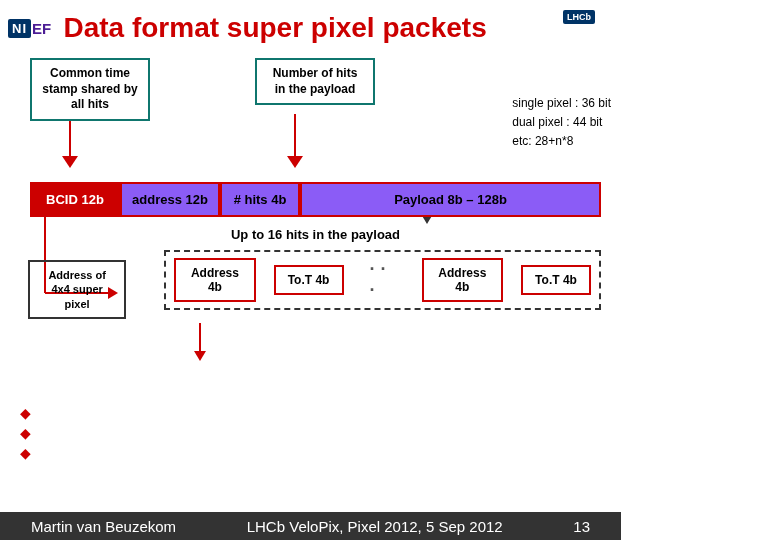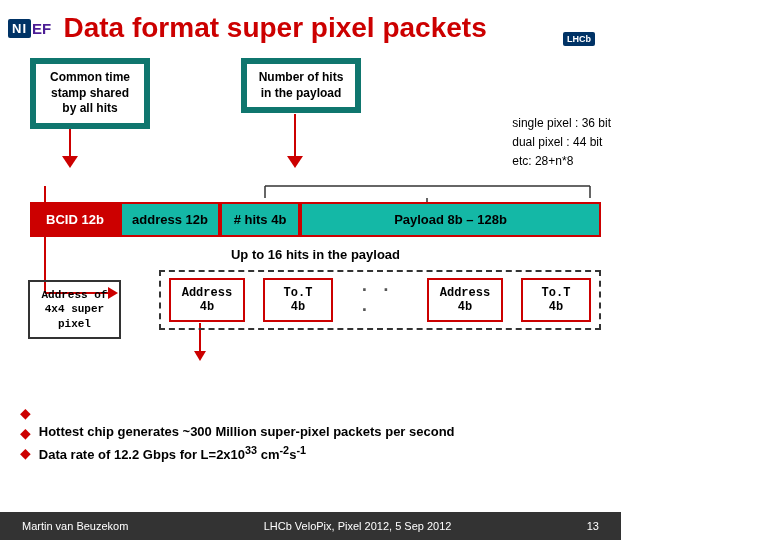--- a/index.html
+++ b/index.html
@@ -57,21 +57,21 @@
       color: #cc0000;
       flex: 1;
       text-align: center;
       margin-left: -60px;
     }
 
     .logo-lhcb {
       width: 60px;
       height: 36px;
       display: flex;
-      align-items: flex-end;
+      align-items: flex-start;
       justify-content: center;
     }
 
     .logo-lhcb-inner {
       background: #003366;
       color: #fff;
       font-size: 9px;
       font-weight: bold;
       padding: 2px 4px;
       border-radius: 2px;
@@ -87,60 +87,60 @@
     
     .top-labels {
       display: flex;
       align-items: flex-start;
       margin-top: 6px;
       position: relative;
       height: 80px;
     }
 
     .label-box {
-      border: 6px solid #0f766e;
+      border: 2px solid #0f766e;
       padding: 6px 10px;
       font-size: 12px;
       font-weight: bold;
       text-align: center;
       background: #fff;
       line-height: 1.3;
     }
 
     .label-common-ts {
       width: 120px;
       margin-left: 10px;
       position: absolute;
       left: 0;
       top: 0;
     }
 
     .label-num-hits {
       width: 120px;
       position: absolute;
-      left: 221px;
+      left: 235px;
       top: 0;
     }
 
     
     .data-row {
       display: flex;
       align-items: center;
-      margin-top: 64px;
+      margin-top: 44px;
       margin-left: 10px;
       position: relative;
     }
 
     .data-cell {
       border: 2px solid #cc0000;
       padding: 8px 6px;
       font-size: 13px;
       font-weight: bold;
       text-align: center;
-      background: #14b8a6;
+      background: #8b5cf6;
       color: #000;
       min-width: 80px;
     }
 
     .data-cell.bcid {
       background: #cc0000;
       color: #fff;
       min-width: 90px;
     }
 
@@ -166,21 +166,20 @@
       margin-left: 10px;
     }
 
     
     .bottom-section {
       display: flex;
       margin-top: 8px;
       margin-left: 8px;
       align-items: flex-start;
       position: relative;
-      font-family: Liberation Mono, monospace;
     }
 
     .addr-label {
       border: 2px solid #333;
       padding: 6px 8px;
       font-size: 11px;
       font-weight: bold;
       text-align: center;
       width: 100px;
       line-height: 1.3;
@@ -252,36 +251,36 @@
       position: absolute;
       bottom: 0;
       left: 0;
       right: 0;
       height: 28px;
       background: #333;
       color: #fff;
       display: flex;
       align-items: center;
       justify-content: space-between;
-      padding: 0 22px;
-      font-size: 11px;
+      padding: 0 31px;
+      font-size: 15px;
     }
 
     
     .diagram-svg {
       position: absolute;
       top: 0;
       left: 0;
       pointer-events: none;
     }
 
     .right-annotation {
       position: absolute;
       right: 10px;
-      top: 56px;
+      top: 36px;
       font-size: 12px;
       color: #000;
       line-height: 1.6;
     }
   </style>
 </head>
 <body>
 
 <div class="content">
 
@@ -355,27 +354,23 @@
     </div>
 
   </div>
 
   <div class="bullets-section">
     <div class="bullet-item">
       <span class="bullet-diamond">◆</span>
     </div>
     <div class="bullet-item">
       <span class="bullet-diamond">◆</span>
-      <span class="bullet-text"><strong>Hottest chip generates ~300 Million super-pixel packets per second</strong></span>
     </div>
     <div class="bullet-item">
       <span class="bullet-diamond">◆</span>
-      <span class="bullet-text">
-        <strong>Data rate of 12.2 Gbps for L=2x10<sup>33</sup> cm<sup>-2</sup>s<sup>-1</sup></strong>
-      </span>
     </div>
   </div>
 
   <div class="footer">
     <span>Martin van Beuzekom</span>
     <span>LHCb VeloPix, Pixel 2012, 5 Sep 2012</span>
     <span>13</span>
   </div>
 
 </div>

